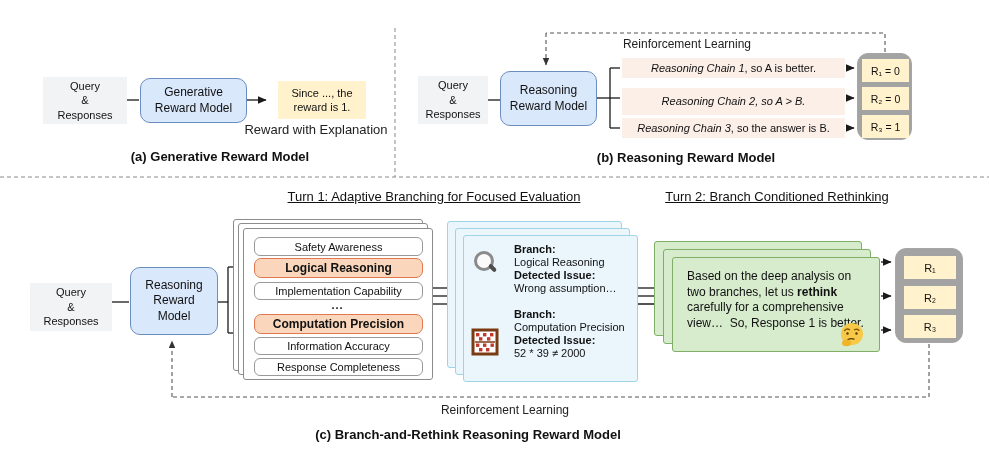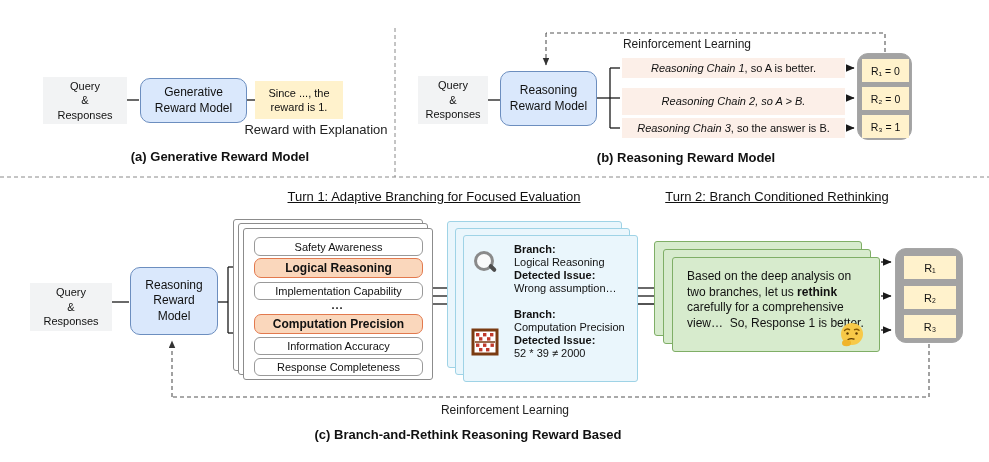--- a/index.html
+++ b/index.html
@@ -111,21 +111,21 @@
     </g>
   </svg>
 
   <div class="node graybox center pre" style="left:43px;top:77px;width:84px;height:47px;">Query
 &amp;
 Responses</div>
 
   <div class="node model center pre" style="left:140px;top:78px;width:107px;height:45px;">Generative
 Reward Model</div>
 
-  <div class="node note center pre" style="left:255px;top:81px;width:88px;height:38px;">Since ..., the
+  <div class="node note center pre" style="left:278px;top:81px;width:88px;height:38px;">Since ..., the
 reward is 1.</div>
 
   <div class="node small-caption" style="left:243px;top:122px;width:146px;">Reward with Explanation</div>
 
   <div class="node caption" style="left:70px;top:149px;width:300px;">(a) Generative Reward Model</div>
 
   <div class="node rl-label" style="left:587px;top:37px;width:200px;">Reinforcement Learning</div>
 
   <div class="node graybox center pre" style="left:418px;top:76px;width:70px;height:48px;">Query
 &amp;
@@ -234,15 +234,15 @@
   </div>
 
   <div class="node rcontainer" style="left:895px;top:248px;width:68px;height:95px;">
     <div class="rbox center" style="position:absolute;left:8px;top:7px;width:52px;height:23px;font-size:11px;">R₁</div>
     <div class="rbox center" style="position:absolute;left:8px;top:37px;width:52px;height:23px;font-size:11px;">R₂</div>
     <div class="rbox center" style="position:absolute;left:8px;top:66px;width:52px;height:23px;font-size:11px;">R₃</div>
   </div>
 
   <div class="node rl-label" style="left:380px;top:403px;width:250px;">Reinforcement Learning</div>
 
-  <div class="node caption" style="left:268px;top:427px;width:400px;">(c) Branch-and-Rethink Reasoning Reward Based</div>
+  <div class="node caption" style="left:268px;top:427px;width:400px;">(c) Branch-and-Rethink Reasoning Reward Model</div>
 
 </div>
 
 </body></html>

